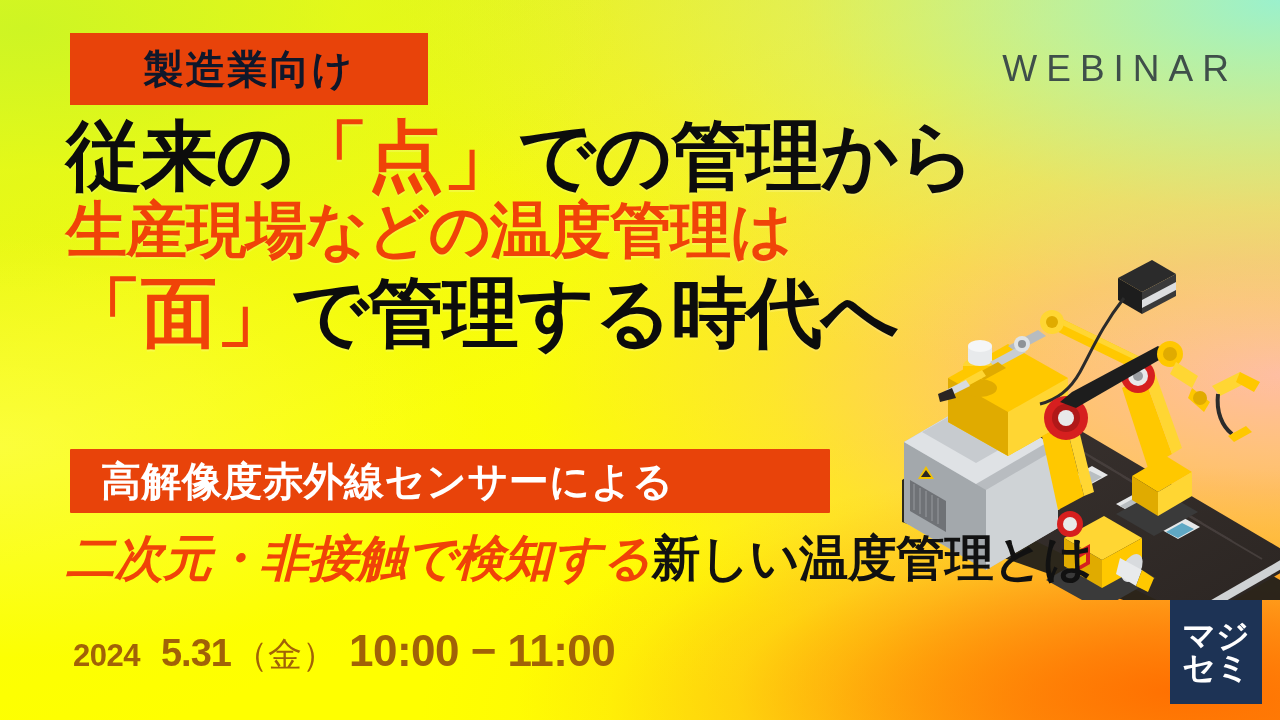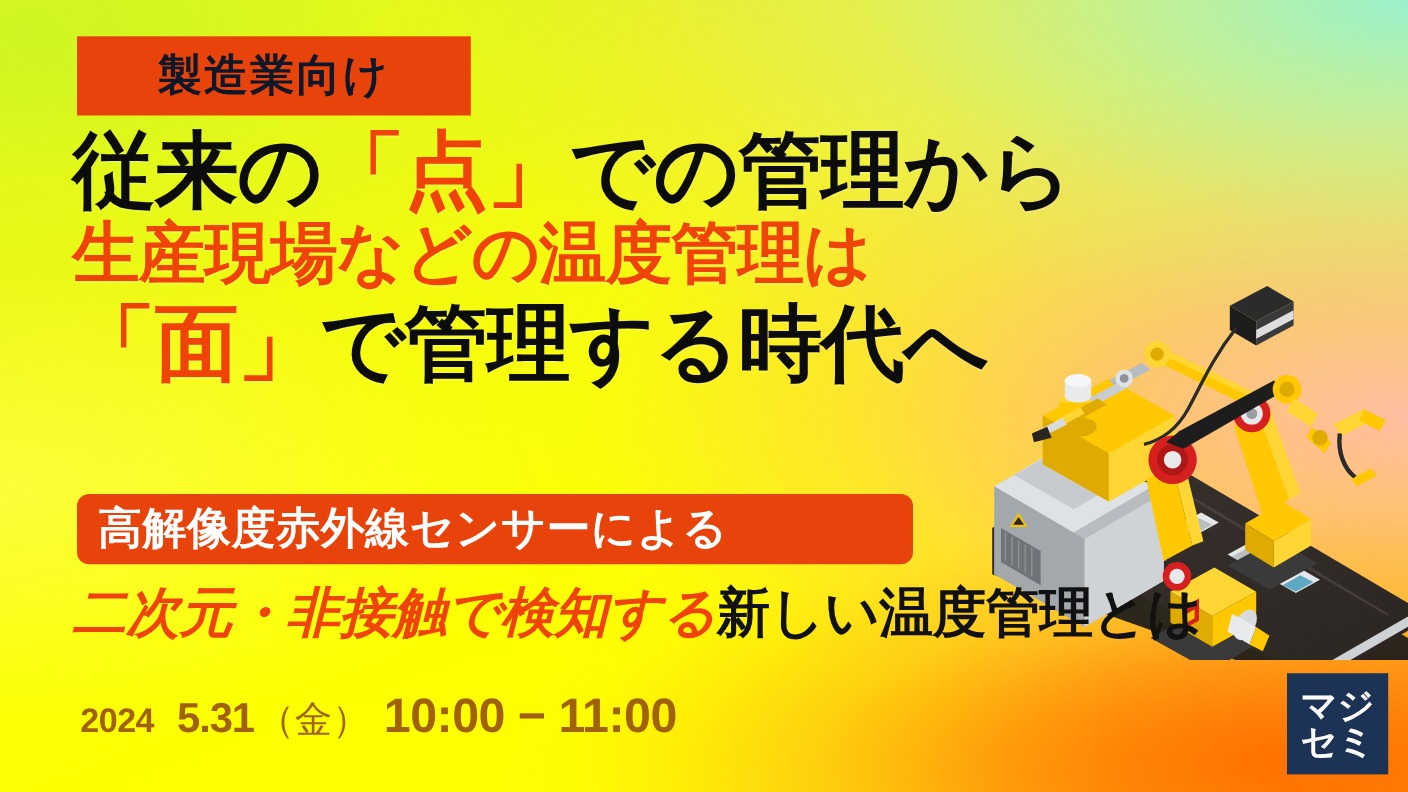--- a/index.html
+++ b/index.html
@@ -145,24 +145,24 @@
   }
   .accent { color: #f04308; }
 
   .sub-badge {
     position: absolute;
     left: 70px;
     top: 449px;
     width: 760px;
     height: 64px;
     background: #e8430a;
-    border-radius: 11px;
+    border-radius: 1px;
     display: flex;
     align-items: center;
-    padding-left: 19px;
+    padding-left: 31px;
   }
   .sub-badge-label {
     color: #ffffff;
     font-size: 40px;
     font-weight: 700;
     line-height: 1;
     letter-spacing: 0.5px;
     white-space: nowrap;
   }
 
@@ -209,21 +209,21 @@
     font-weight: 700;
     margin-left: 13px;
     letter-spacing: -0.5px;
   }
 
   .logo {
     position: absolute;
     right: 18px;
     bottom: 16px;
     width: 92px;
-    height: 92px;
+    height: 104px;
     background: #1d3355;
     display: flex;
     flex-direction: column;
     align-items: center;
     justify-content: center;
     line-height: 0.98;
   }
   .logo-line {
     color: #ffffff;
     font-size: 33px;
@@ -391,20 +391,21 @@
       <polygon points="348,286 366,276 372,282 354,292" fill="#ffc800"></polygon>
     </g>
   </svg>
 
   <div class="content">
 
     <div class="cat-badge">
       <span class="cat-badge-label">製造業向け</span>
     </div>
 
+    <div class="webinar-word">WEBINAR</div>
 
     <div class="headline">
       <div class="hl-line hl-line-2">
         <span>従来の</span><span class="accent">「点」</span><span>での管理から</span>
       </div>
       <div class="hl-line hl-line-1">生産現場などの温度管理は</div>
       <div class="hl-line hl-line-3">
         <span class="accent">「面」</span><span>で管理する時代へ</span>
       </div>
     </div>

